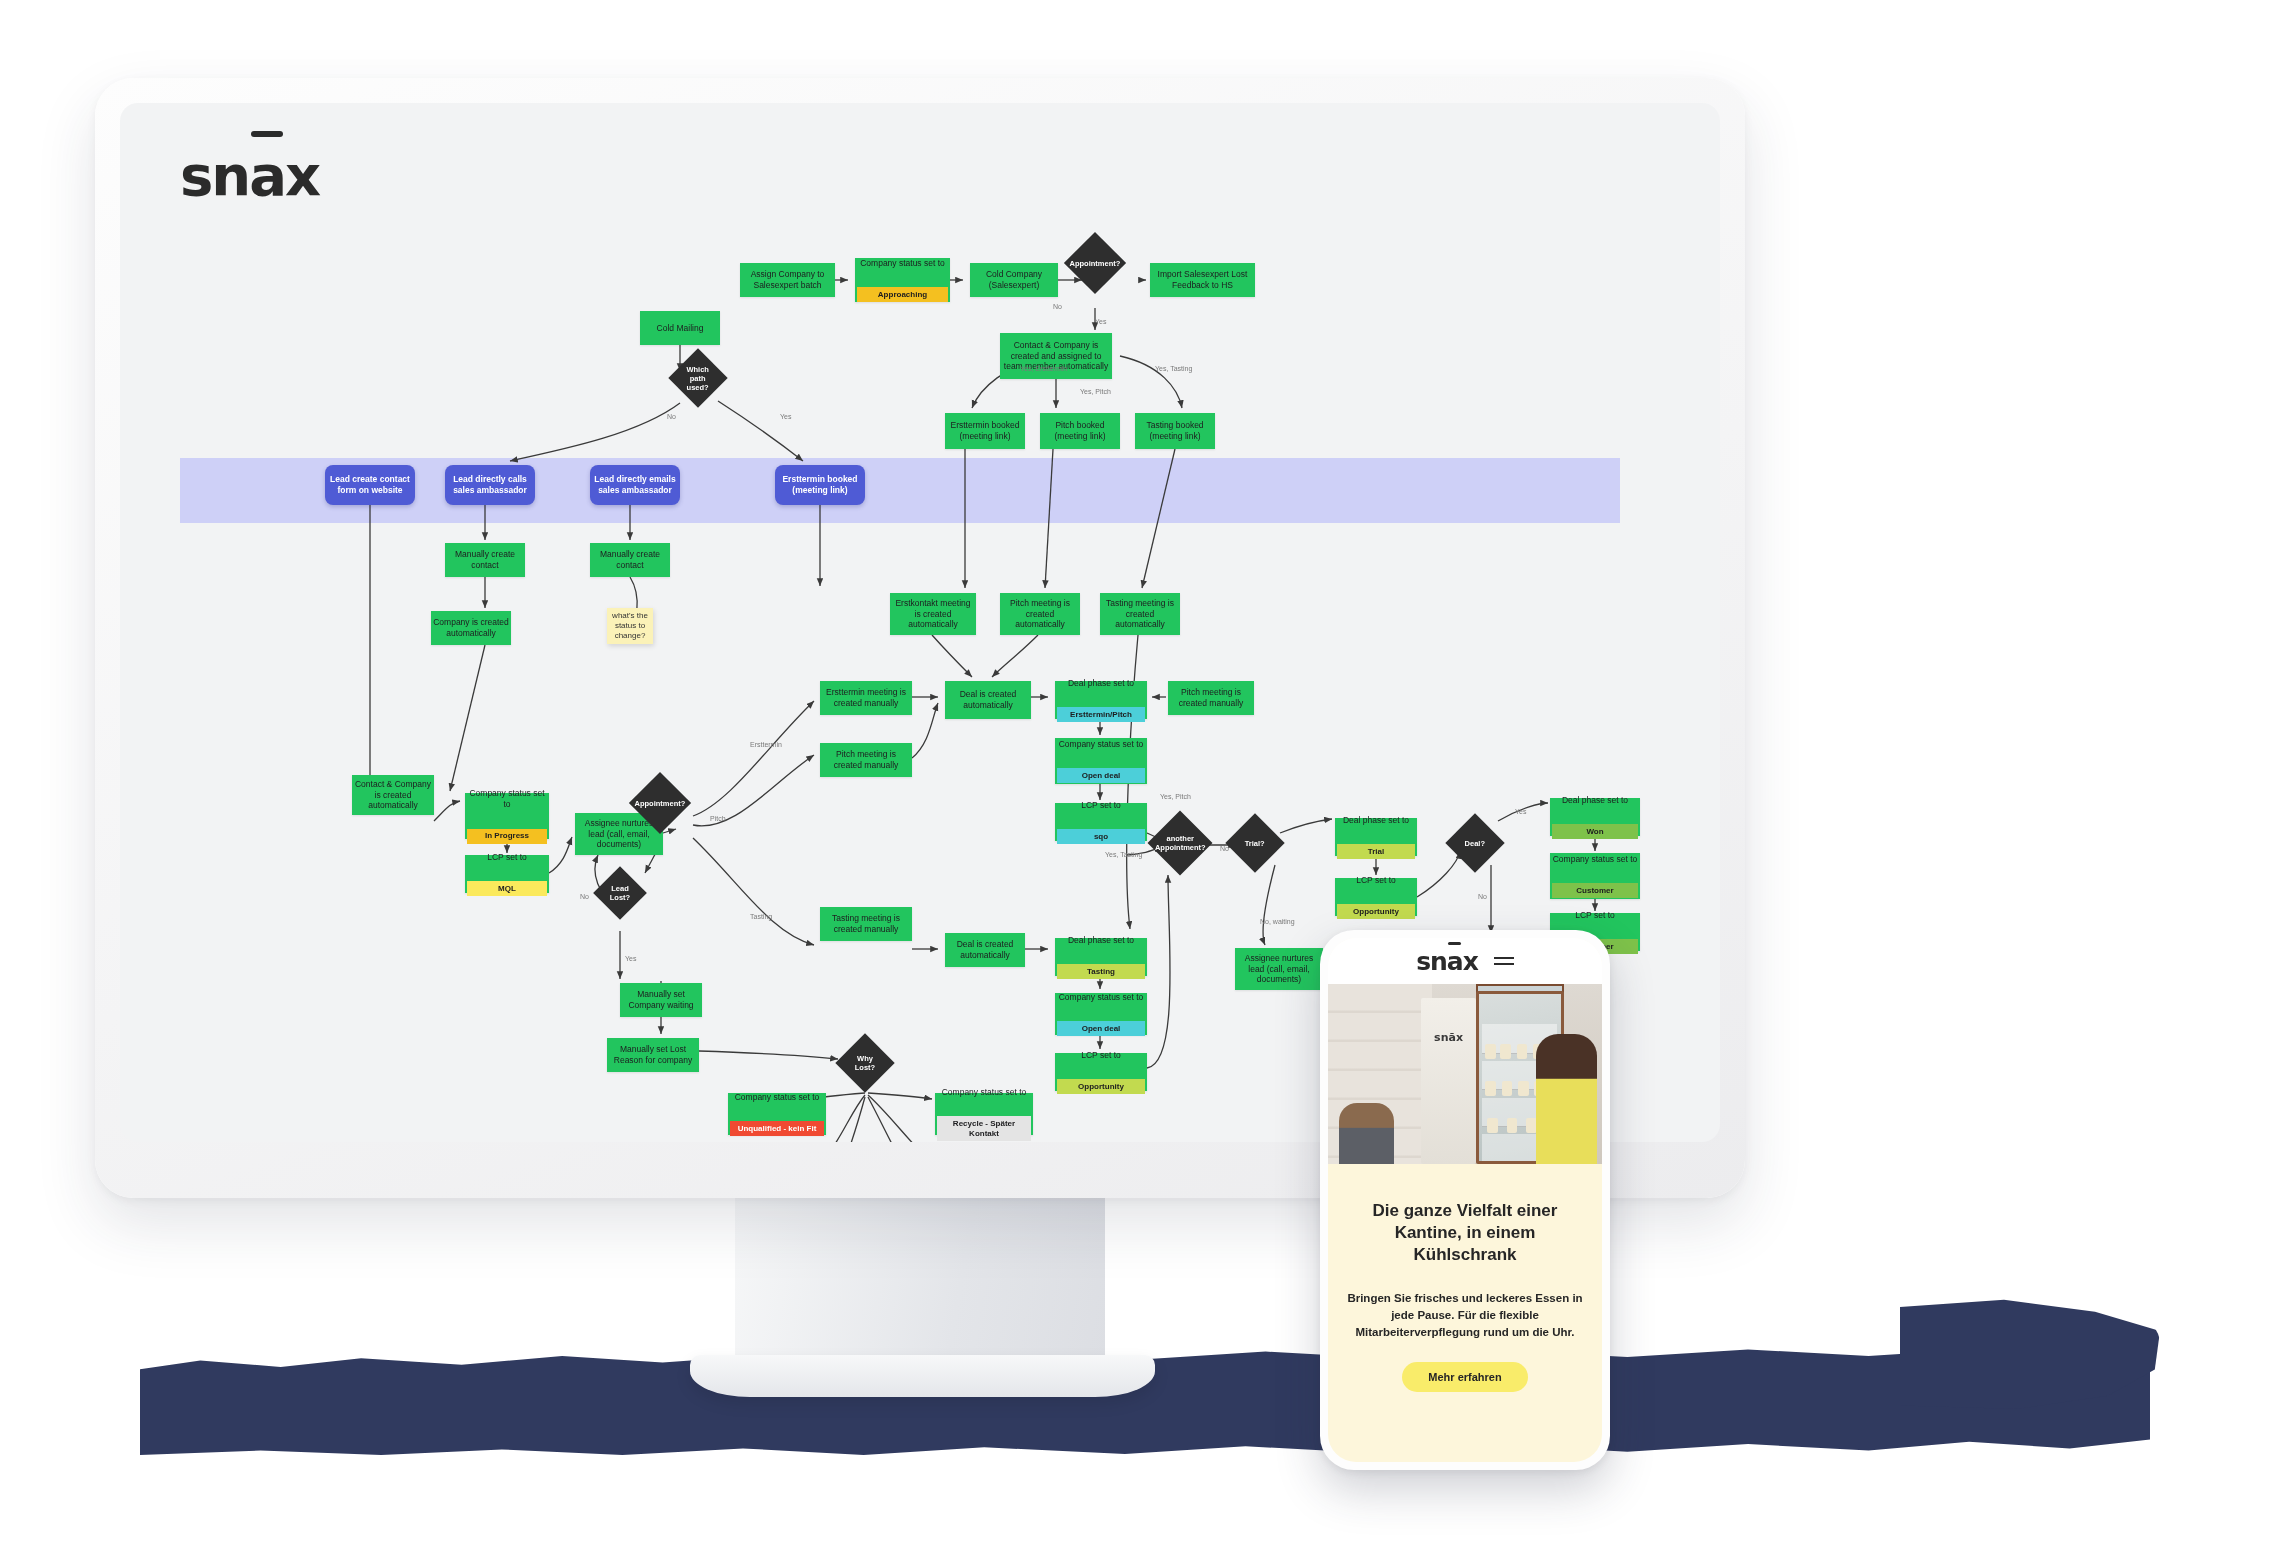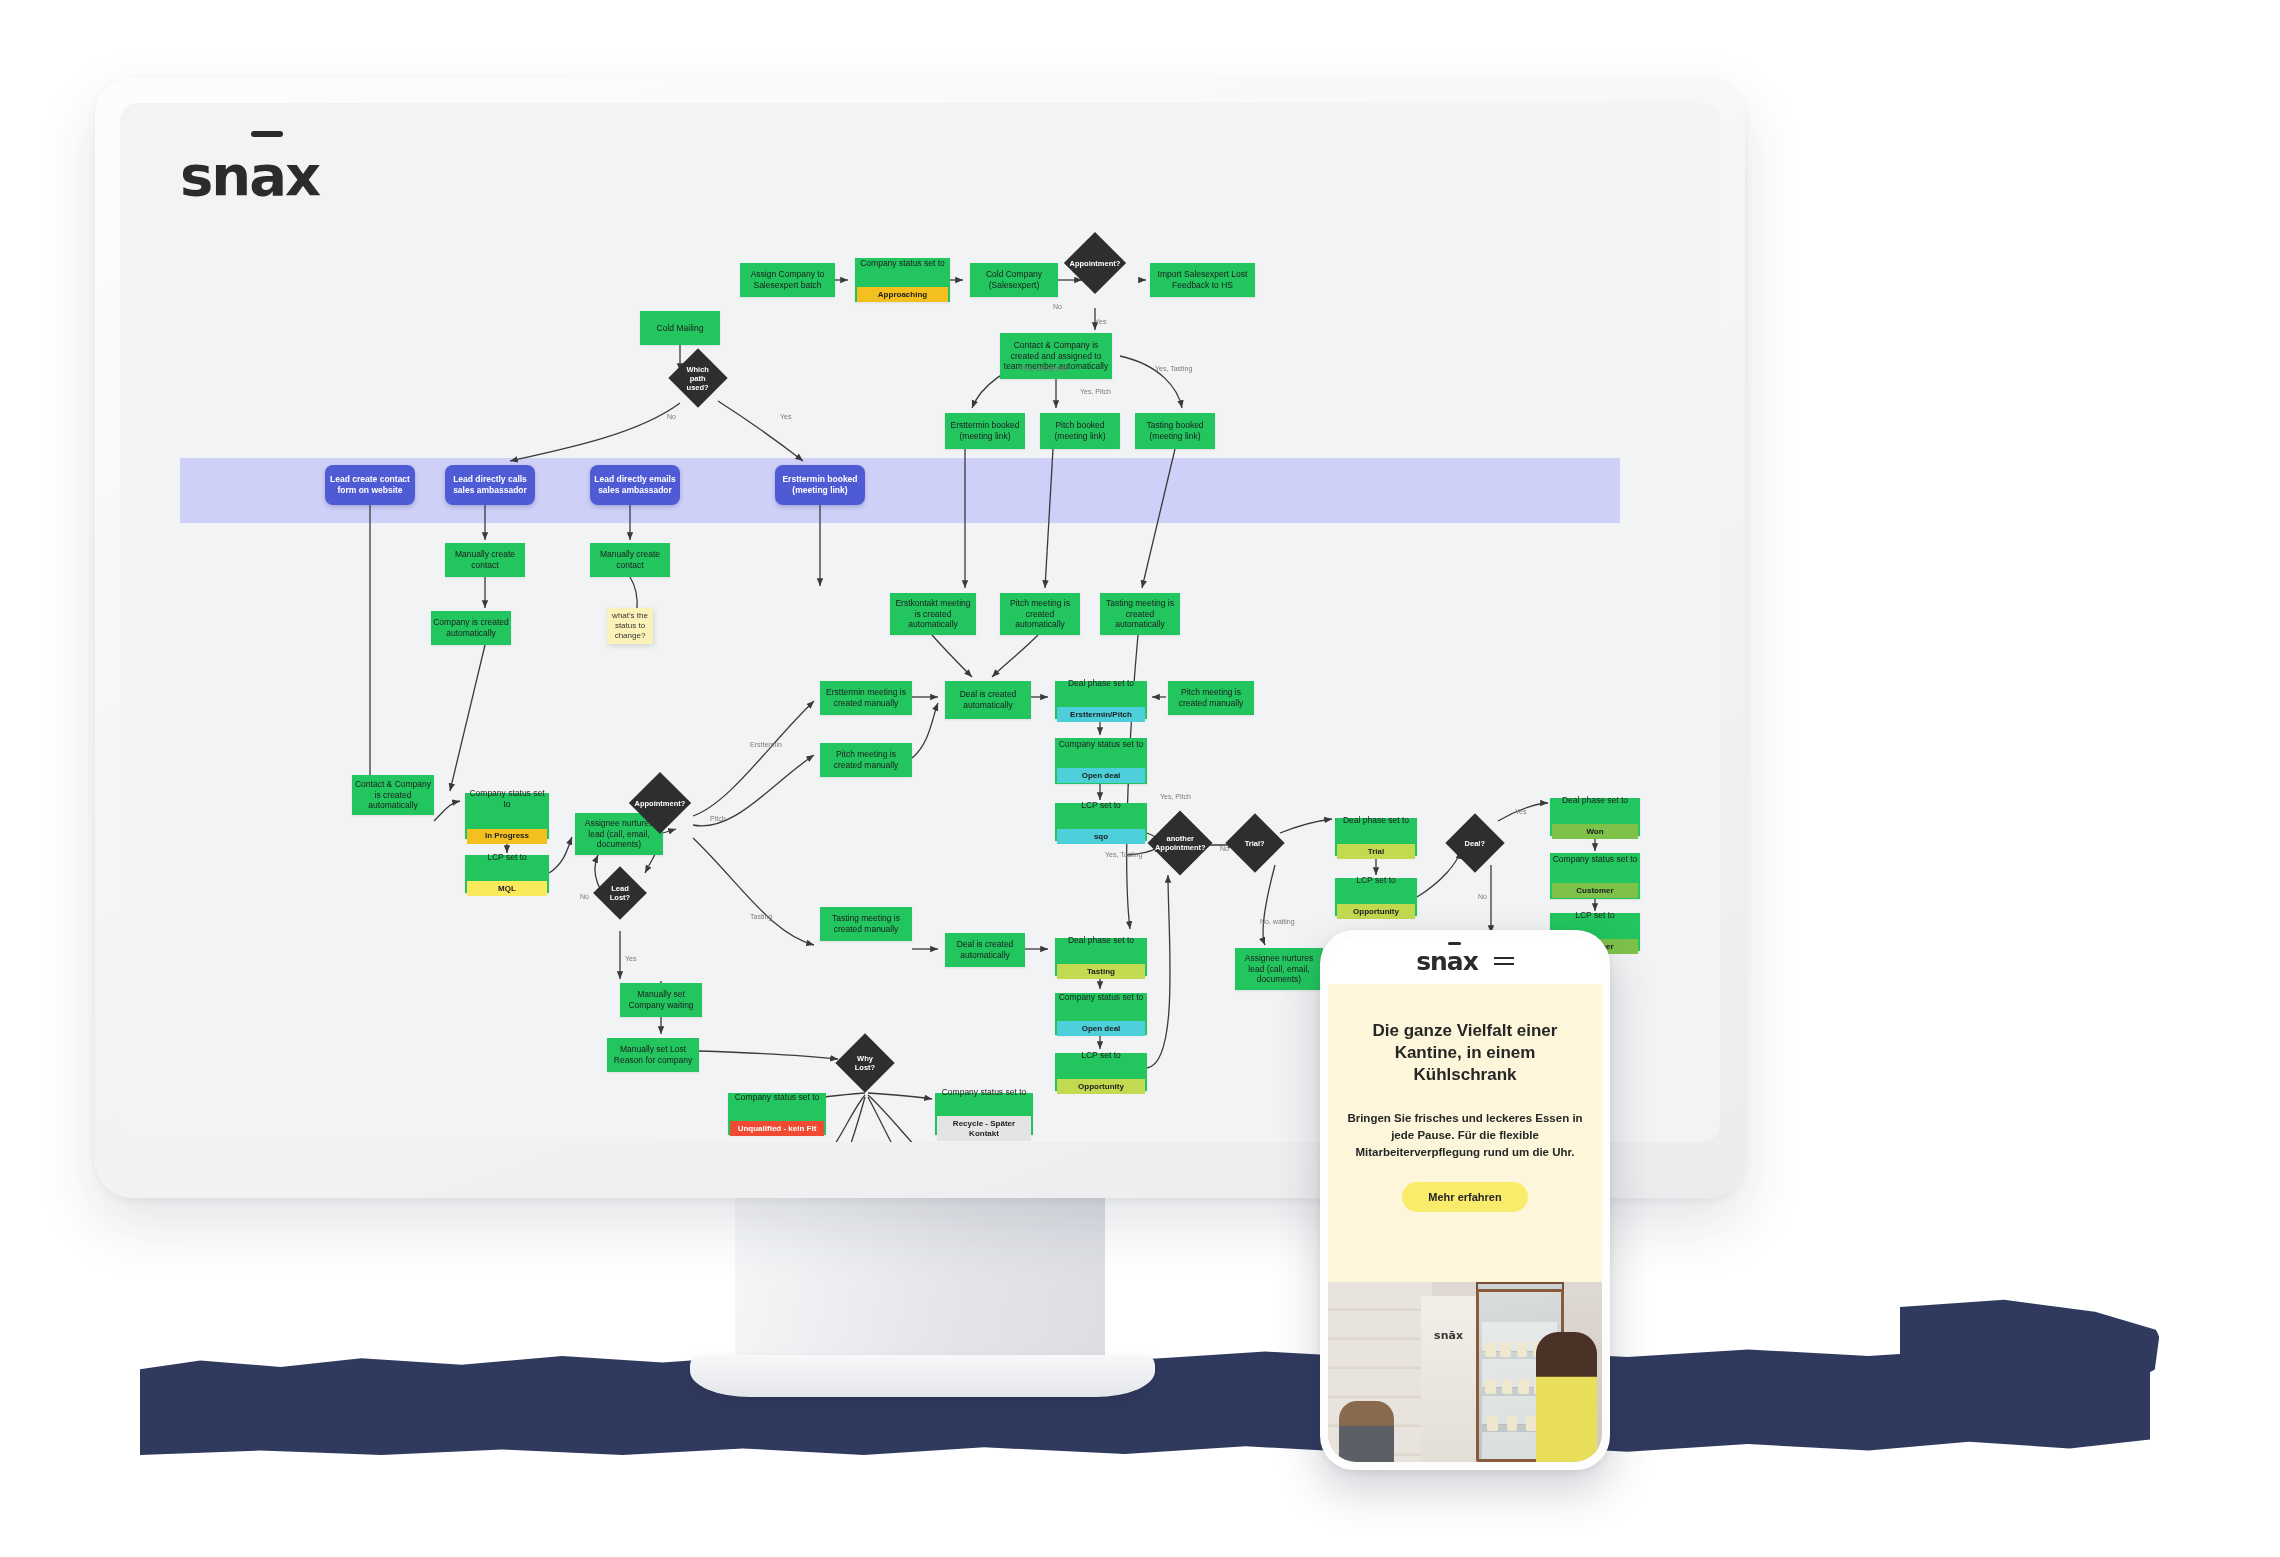--- a/index.html
+++ b/index.html
@@ -474,25 +474,20 @@
 
 <div id="phone">
   <div id="phone-inner">
     <div id="phone-bar">
       <div id="phone-logo">sn<span class="bar">a</span>x</div>
       <div id="burger">
           <i></i>
           <i></i>
         </div>
     </div>
-    <div id="phone-body">
-      <h1 id="phone-h1">Die ganze Vielfalt einer Kantine, in einem Kühlschrank</h1>
-      <p id="phone-p">Bringen Sie frisches und leckeres Essen in jede Pause. Für die flexible Mitarbeiterverpflegung rund um die Uhr.</p>
-      <button id="phone-cta">Mehr erfahren</button>
-    </div>
     <div id="hero">
       <div class="hero-wall"></div>
       <div class="hero-cab"></div>
       <div class="hero-cab-logo">snāx</div>
       <div class="hero-upper">
           <div class="hero-upper-in"></div>
         </div>
       <div class="hero-fridge">
         <div class="hero-glass">
           <div class="shelf" style="top:18%"></div>
@@ -508,14 +503,19 @@
           <div class="food" style="left:48%;top:52%"></div>
           <div class="food" style="left:68%;top:52%"></div>
           <div class="food" style="left:10%;top:74%"></div>
           <div class="food" style="left:34%;top:74%"></div>
           <div class="food" style="left:58%;top:74%"></div>
         </div>
       </div>
       <div class="hero-man"></div>
       <div class="hero-woman"></div>
     </div>
+    <div id="phone-body">
+      <h1 id="phone-h1">Die ganze Vielfalt einer Kantine, in einem Kühlschrank</h1>
+      <p id="phone-p">Bringen Sie frisches und leckeres Essen in jede Pause. Für die flexible Mitarbeiterverpflegung rund um die Uhr.</p>
+      <button id="phone-cta">Mehr erfahren</button>
+    </div>
   </div>
 </div>
 
 </body></html>

